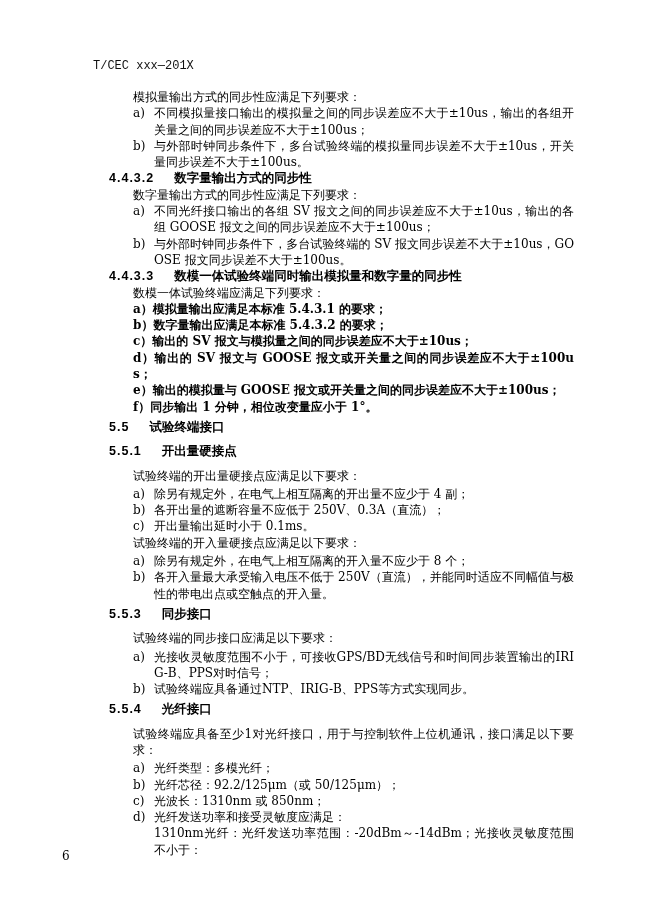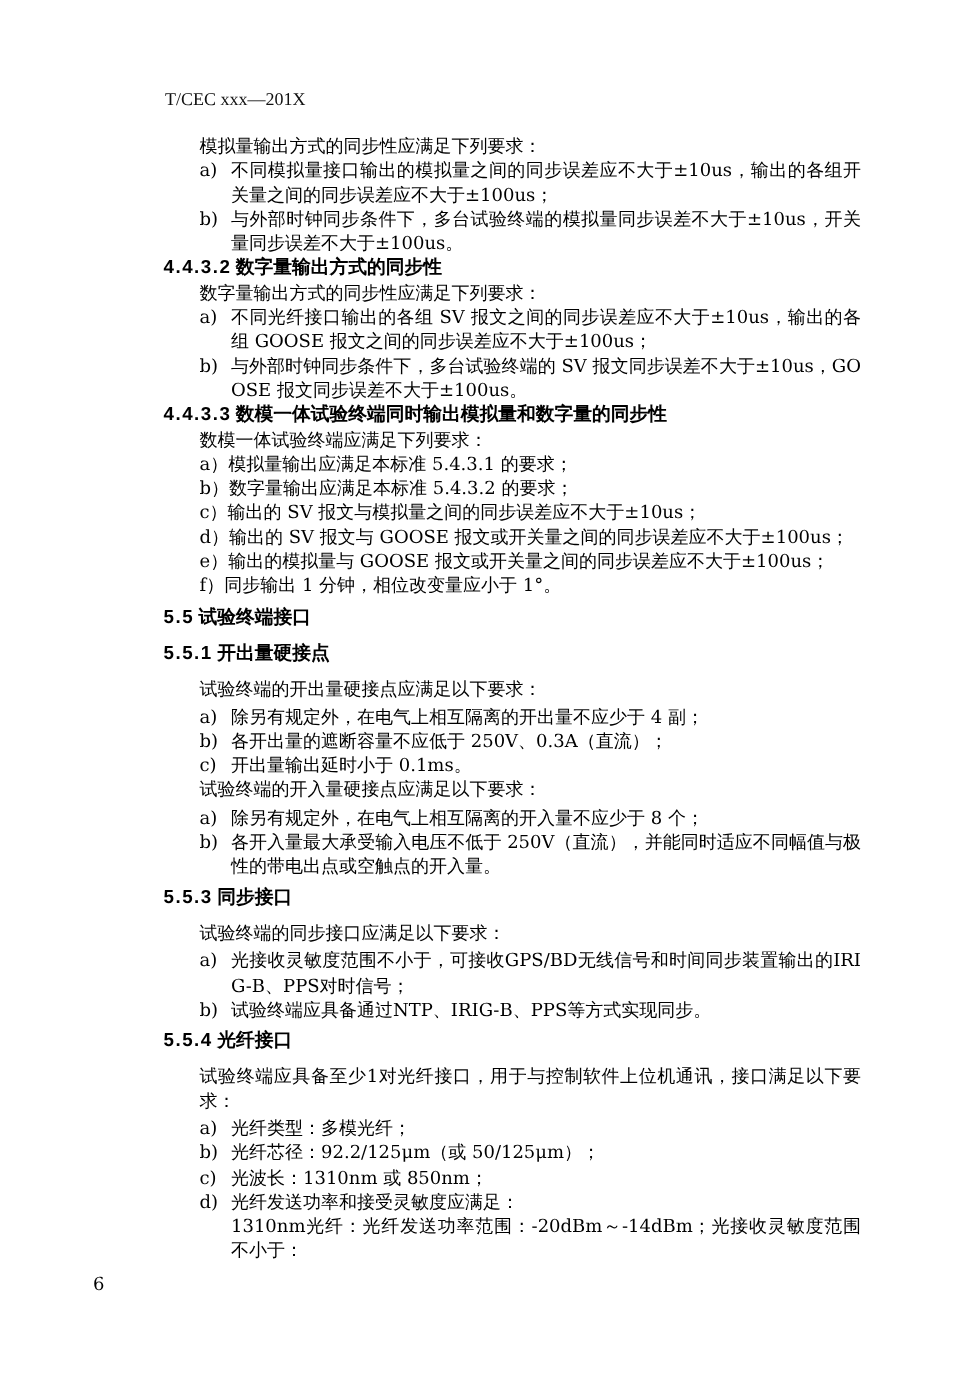--- a/index.html
+++ b/index.html
@@ -5,45 +5,45 @@
   html,body{margin:0;padding:0;background:#ffffff;}
   .page{
     position:relative;
     width:650px;height:919px;
     background:#ffffff;
     color:#000;
     overflow:hidden;
     font-family:"DejaVu Serif","Liberation Serif",serif;
   }
   .doc-header{
-    position:absolute;left:110px;top:59px;
-    font-family:Liberation Serif, serif;
+    position:absolute;left:93px;top:59px;
+    font-family:Liberation Mono, monospace;
     font-size:12px;color:#111;
   }
   .content{
     position:absolute;left:109px;top:89px;width:465px;
     font-size:12px;line-height:16.3px;
     text-align:justify;
     overflow-wrap:anywhere;
     word-break:break-all;
   }
   .p-a{margin:0;padding-left:24px;}
   .p-b{margin:0 0 2px;padding-left:24px;}
   .li{position:relative;margin:0;padding-left:45px;}
   .li .mk{position:absolute;left:24px;top:0;}
-  .flat{margin:0;padding-left:24px;}
+  .flat{margin:0;padding-left:24px;font-weight:bold;}
   .cont{margin:0;padding-left:45px;}
   .h{
     font-family:"Liberation Sans","DejaVu Sans",sans-serif;
     font-weight:bold;font-size:12.5px;line-height:16.3px;
     text-align:left;
   }
   .h-a{margin:0;}
   .h-b{margin:4px 0 8px;}
-  .h .num{letter-spacing:1px;margin-right:3px;}
+  .h .num{letter-spacing:1px;margin-right:20px;}
   .page-number{
     position:absolute;left:62px;top:849px;
     font-size:12px;
     font-family:"DejaVu Serif","Liberation Serif",serif;
   }
 </style>
 </head>
 <body>
 
 <div class="page">

